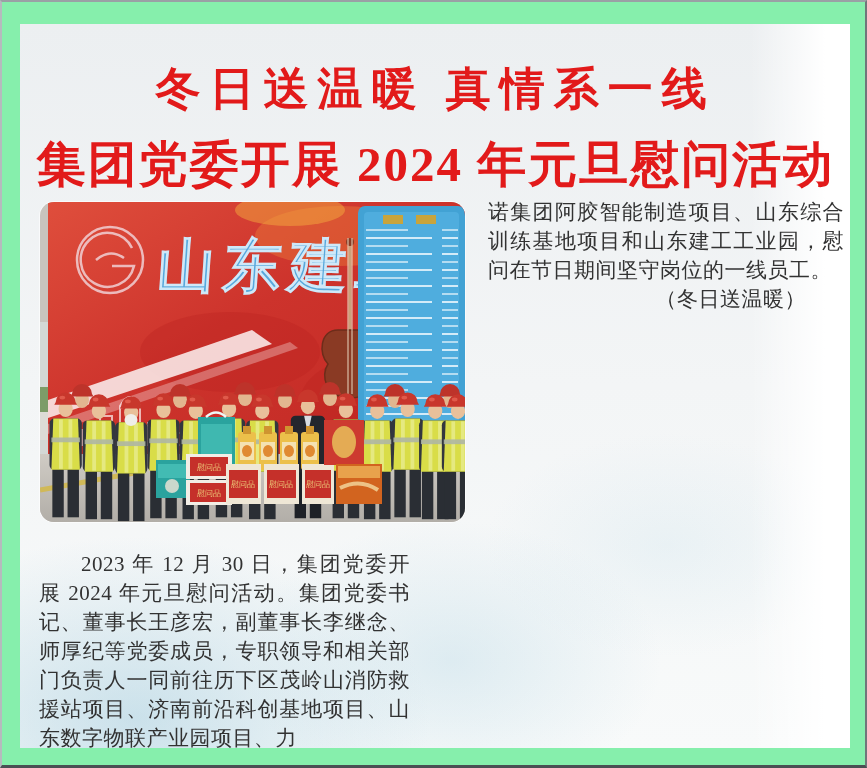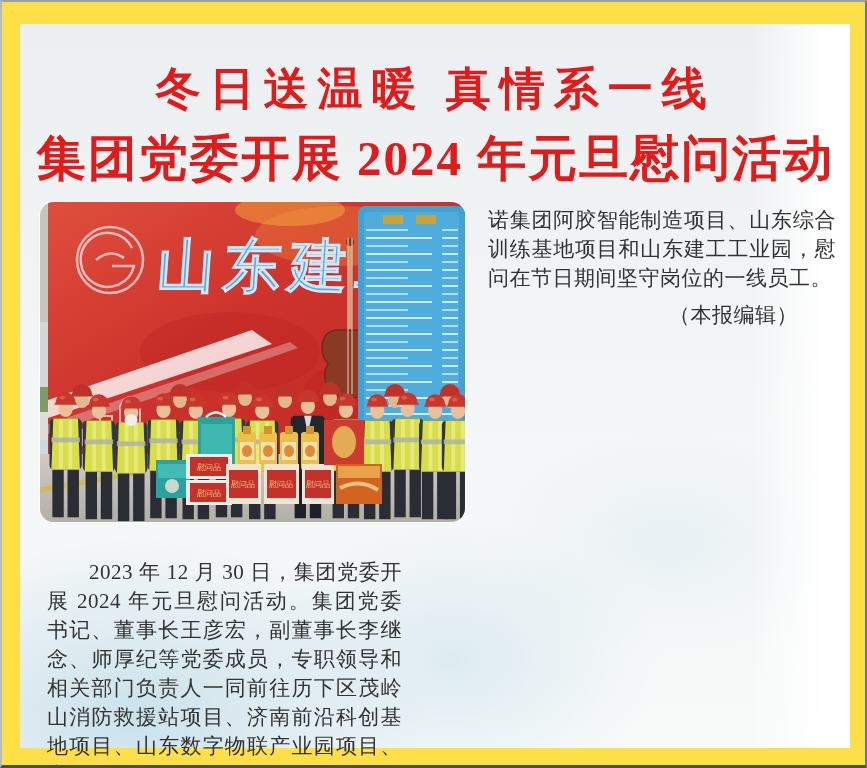--- a/index.html
+++ b/index.html
@@ -1,48 +1,48 @@
 <!DOCTYPE html>
 <html><head>
 <meta charset="utf-8">
 <style>
   html,body{margin:0;padding:0;background:#fff;}
   .page{
-    position:relative;width:867px;height:768px;background:#fde047;
+    position:relative;width:867px;height:768px;background:#86efac;
     border-top:2px solid #9aa0a5;border-left:2px solid #b5babe;
     border-right:2px solid #70767a;border-bottom:3px solid #4a4f53;
     box-sizing:border-box;overflow:hidden;
     font-family:"Liberation Serif","DejaVu Serif",serif;
   }
   .paper{
     position:absolute;left:18px;top:22px;width:830px;height:724px;
     background:
       linear-gradient(90deg, rgba(255,255,255,0) 88%, #ffffff 97%),
       radial-gradient(ellipse 420px 260px at 14% 96%, rgba(165,205,222,.55), rgba(165,205,222,0) 70%),
       radial-gradient(ellipse 300px 200px at 52% 88%, rgba(180,214,228,.38), rgba(180,214,228,0) 70%),
       radial-gradient(ellipse 260px 160px at 78% 72%, rgba(190,220,232,.22), rgba(190,220,232,0) 70%),
       linear-gradient(180deg,#eceff1 0%,#f3f5f6 50%,#f8fafa 100%);
   }
   .headline{
     position:absolute;left:20px;top:58px;width:827px;text-align:center;
     color:#e21a1a;font-weight:bold;
   }
   .headline .l1{font-size:45px;line-height:58px;letter-spacing:9px;}
-  .headline .l2{font-size:49px;line-height:62px;letter-spacing:2px;margin-top:10px;}
+  .headline .l2{font-size:49px;line-height:62px;letter-spacing:2px;margin-top:16px;}
   .photo{
     position:absolute;left:38px;top:200px;width:425px;height:320px;
     border-radius:14px;overflow:hidden;background:#c8c4be;
     box-shadow:0 0 0 1px rgba(255,255,255,.6);
   }
   .photo svg{display:block;}
   .col{
     font-size:21px;line-height:29px;color:#323232;letter-spacing:.5px;
     text-align:justify;text-justify:inter-ideograph;
   }
-  .col p{margin:8px;}
+  .col p{margin:0;}
   .col p.indent{text-indent:2em;}
   .left-col{position:absolute;left:37px;top:548px;width:371px;}
   .right-col{position:absolute;left:428px;top:196px;width:414px;}
   .wrap-spacer{float:left;width:58px;height:316px;}
   .byline{margin-top:32px;text-align:right;padding-right:38px;text-indent:0;}
 </style>
 </head>
 <body>
 
 <div class="page">
@@ -244,15 +244,15 @@
     </svg>
   </div>
 
   <div class="col left-col">
     <p class="indent">2023 年 12 月 30 日，集团党委开展 2024 年元旦慰问活动。集团党委书记、董事长王彦宏，副董事长李继念、师厚纪等党委成员，专职领导和相关部门负责人一同前往历下区茂岭山消防救援站项目、济南前沿科创基地项目、山东数字物联产业园项目、力</p>
   </div>
 
   <div class="col right-col">
     <div class="wrap-spacer"></div>
     <p>诺集团阿胶智能制造项目、山东综合训练基地项目和山东建工工业园，慰问在节日期间坚守岗位的一线员工。</p>
-    <p class="byline">（本报编辑）</p>
+    <p class="byline">（冬日送温暖）</p>
   </div>
 </div>
 
 </body></html>

